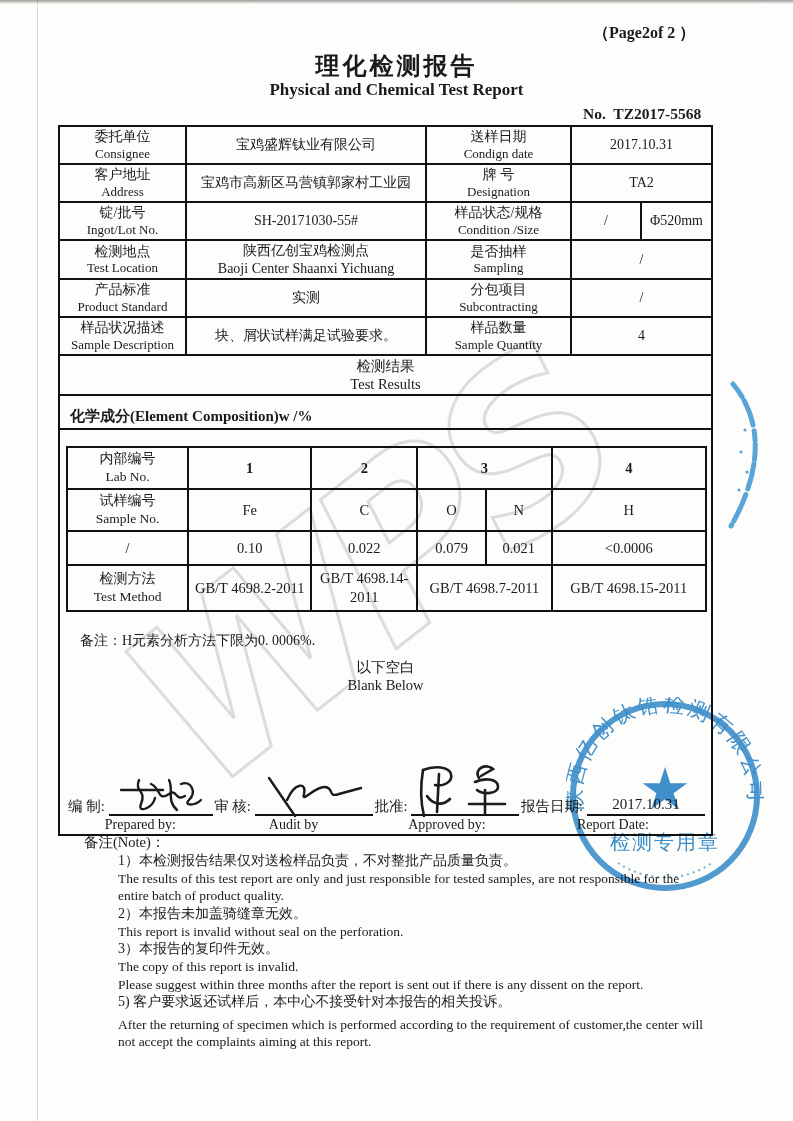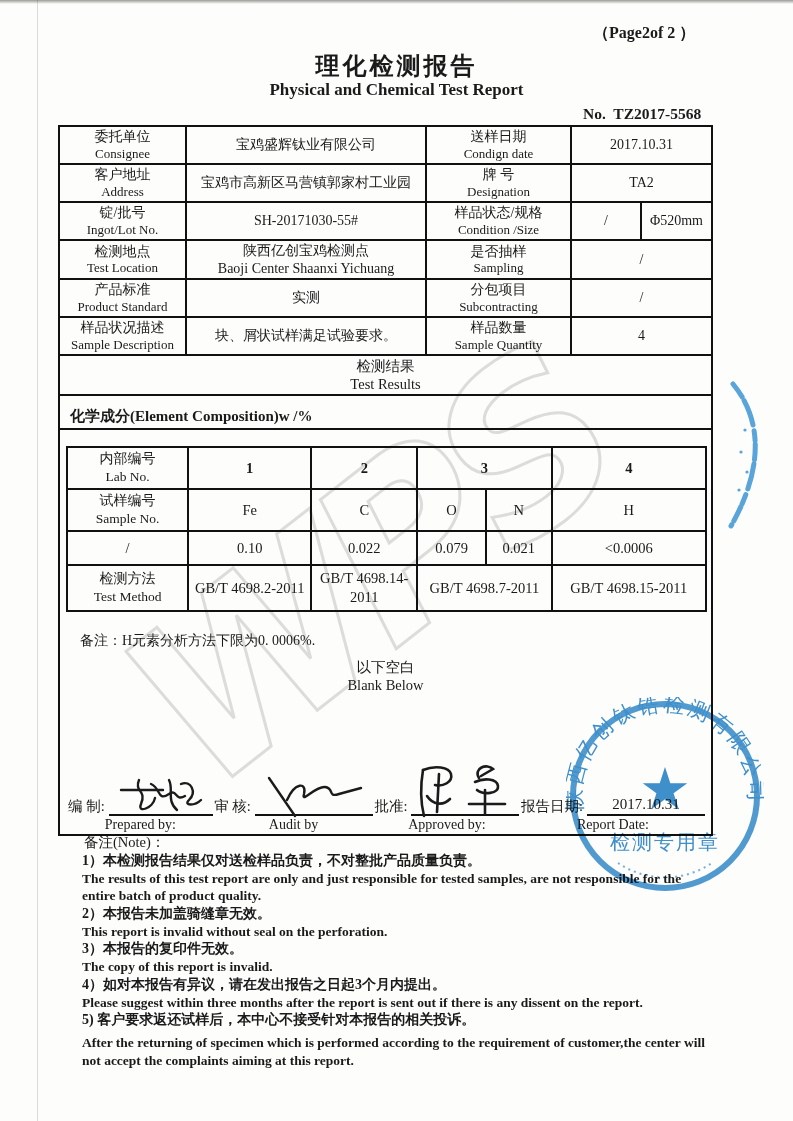--- a/index.html
+++ b/index.html
@@ -73,21 +73,21 @@
   .date-line{display:flex;align-items:flex-end;justify-content:center;
     font-size:15px;}
   
   .stamp{position:absolute;left:566px;top:697px;z-index:5;
     mix-blend-mode:multiply;opacity:.92;}
   .edge-stamp{position:absolute;left:715px;top:380px;z-index:5;
     mix-blend-mode:multiply;opacity:.85;}
   
   .notes{position:absolute;top:833px;left:50px;width:660px;z-index:2;}
   .notes-heading{font-size:14.5px;margin-left:34px;}
-  .note-item{margin-left:32px;font-weight:bold;}
+  .note-item{margin-left:68px;}
   .note-cn{font-size:14px;line-height:1.3;}
   .note-en{font-size:13.5px;line-height:1.28;}
   .note-en.gap{margin-top:5px;}
 </style>
 </head>
 <body>
 
 <div class="page">
 
   <div class="scan-top-edge"></div>
@@ -340,21 +340,20 @@
     </div>
     <div class="note-item">
       <div class="note-cn">2）本报告未加盖骑缝章无效。</div>
       <div class="note-en">This report is invalid without seal on the perforation.</div>
     </div>
     <div class="note-item">
       <div class="note-cn">3）本报告的复印件无效。</div>
       <div class="note-en">The copy of this report is invalid.</div>
     </div>
     <div class="note-item">
-      <div class="note-cn">4）如对本报告有异议，请在发出报告之日起3个月内提出。</div>
       <div class="note-en">Please suggest within three months after the report is sent out if there is any dissent on the report.</div>
     </div>
     <div class="note-item">
       <div class="note-cn">5) 客户要求返还试样后，本中心不接受针对本报告的相关投诉。</div>
       <div class="note-en gap">After the returning of specimen which is performed according to the requirement of customer,the center will not accept the complaints aiming at this report.</div>
     </div>
   </div>
 
 </div>
 

